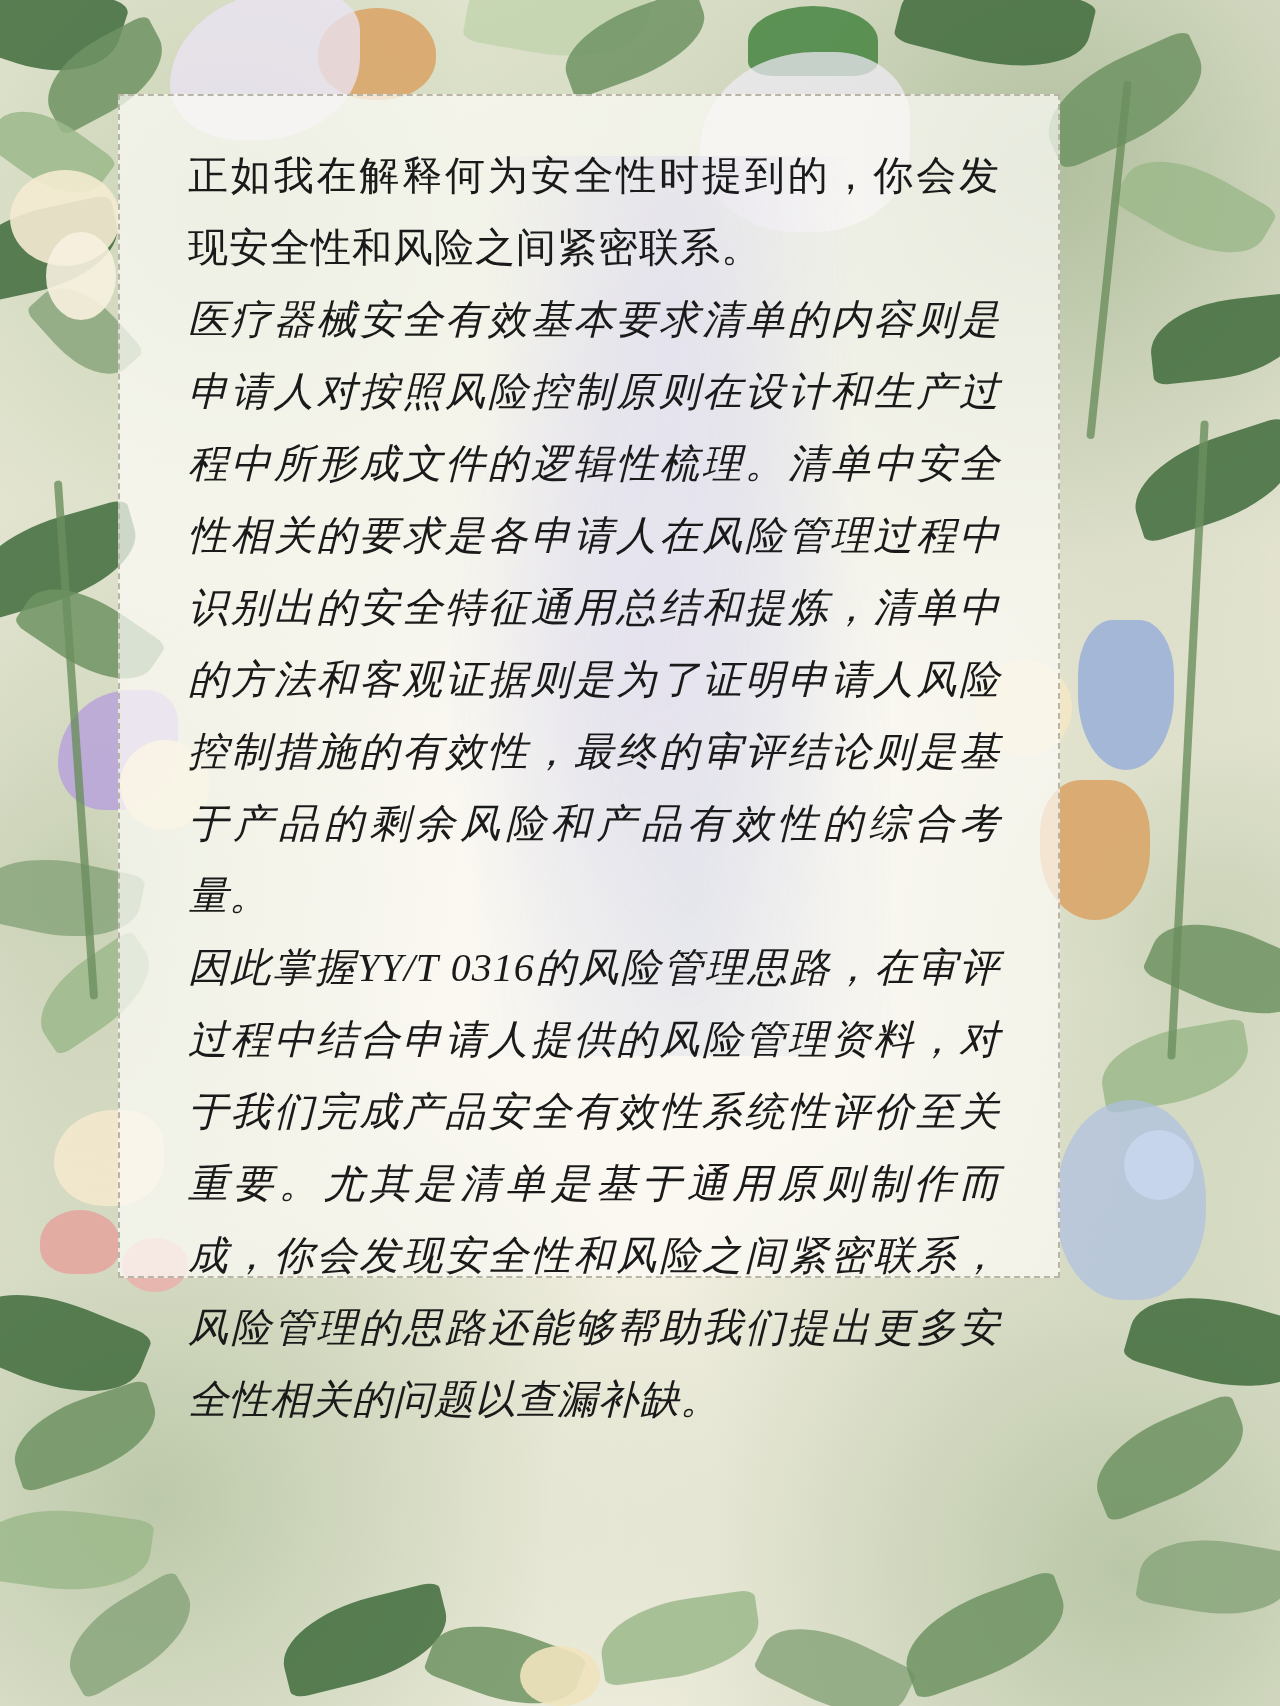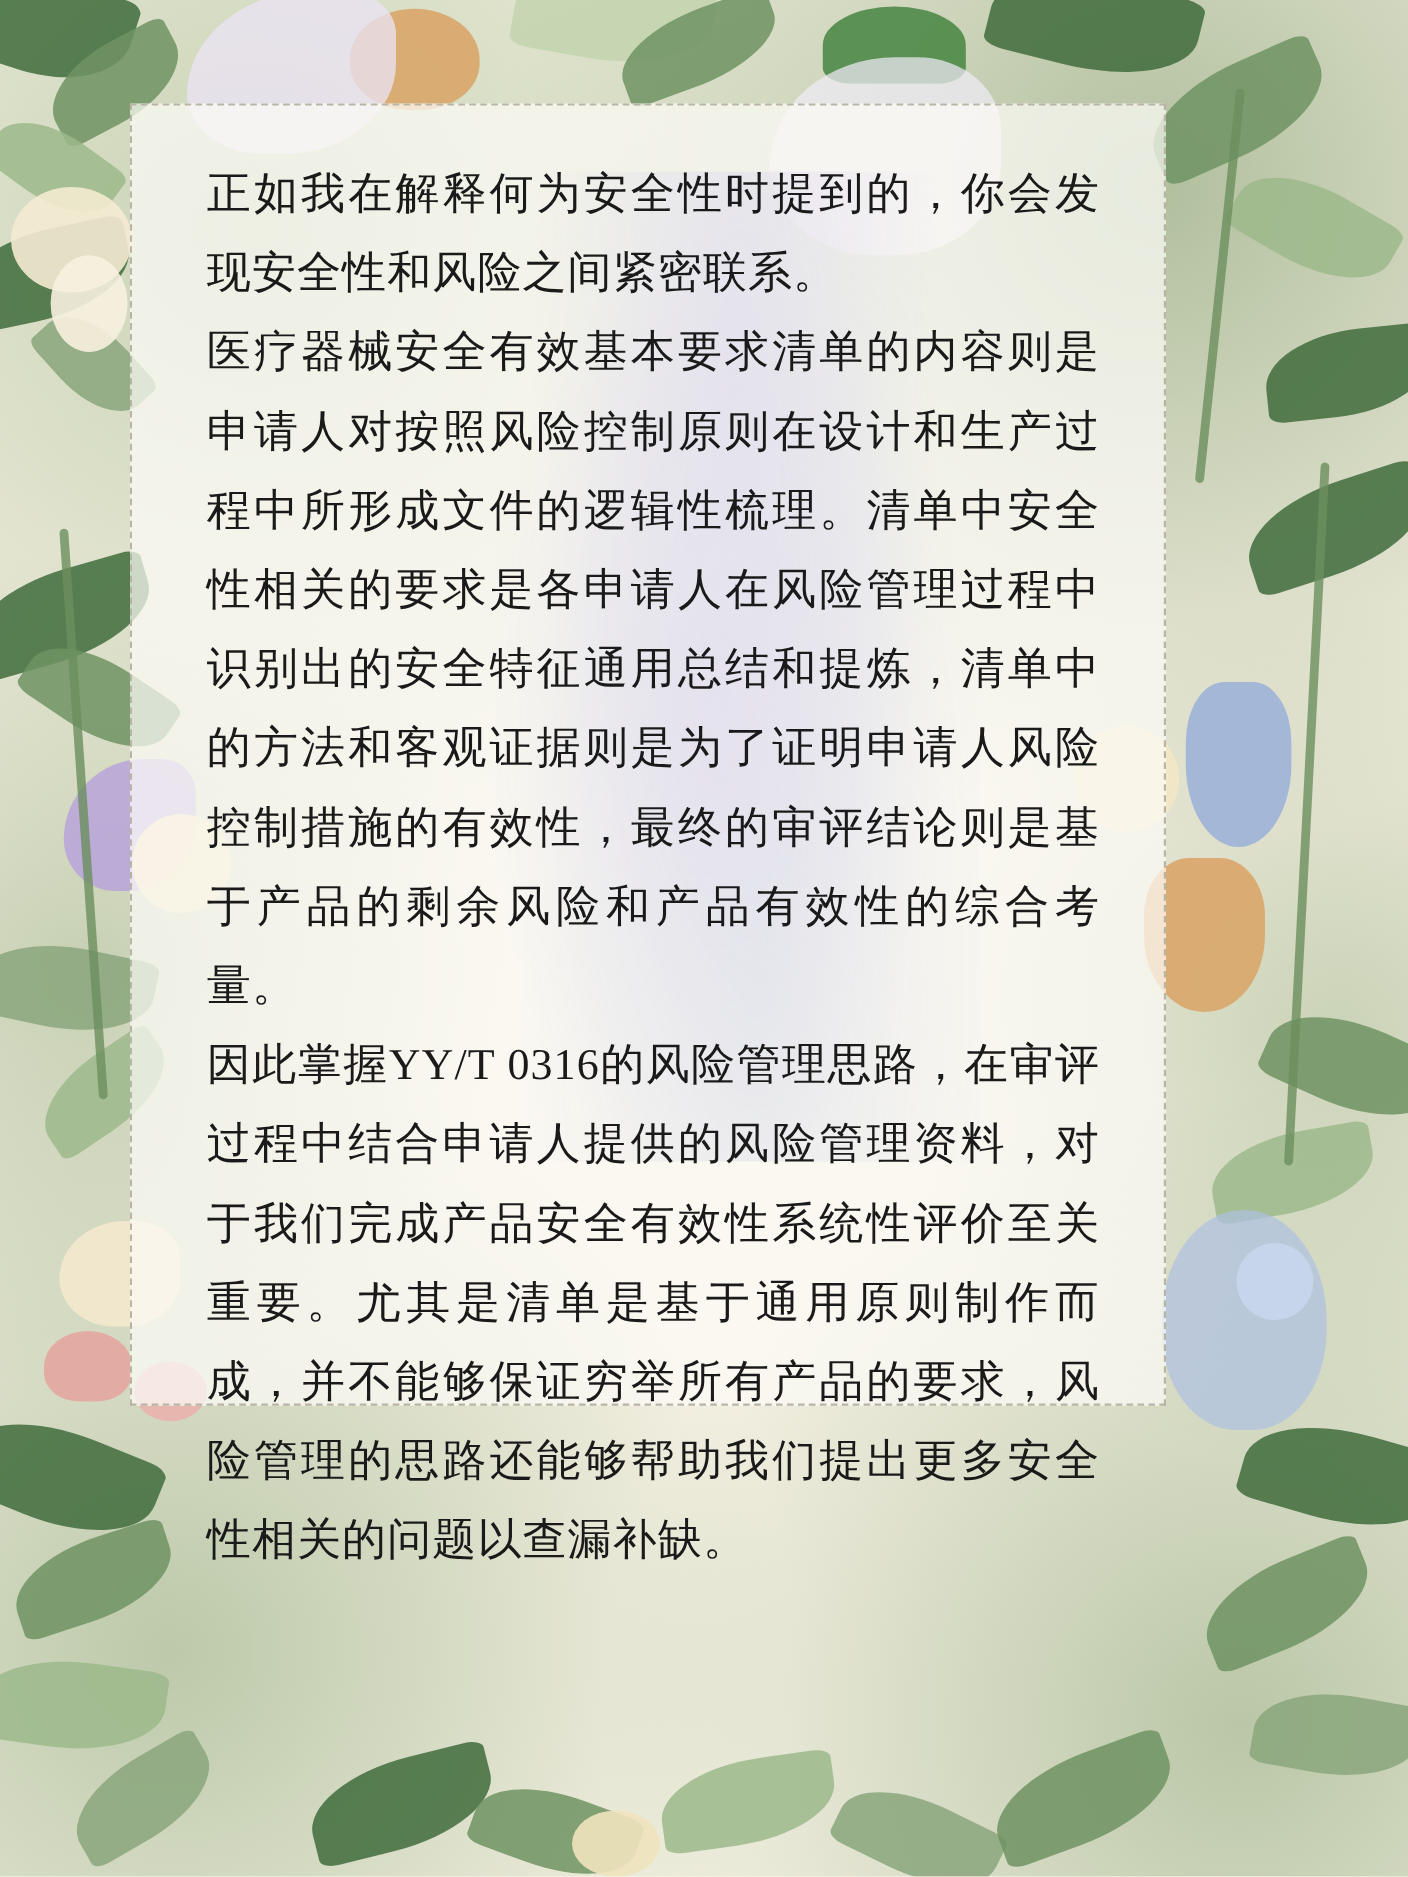--- a/index.html
+++ b/index.html
@@ -86,21 +86,21 @@
     margin: 0;
     color: #1a1a1a;
     font-family: "Liberation Serif", serif;
     font-size: 40px;
     line-height: 72px;
     letter-spacing: 1px;
     text-align: justify;
     text-justify: inter-ideograph;
     font-weight: 500;
   }
-  .para + .para { margin-top: 0; }
+  .para + .para { margin-top: 0; font-style: italic; }
 
   
   .ghost-figure {
     position: absolute;
     left: 330px;
     top: 60px;
     width: 440px;
     height: 900px;
     background:
       radial-gradient(ellipse at 50% 18%, rgba(225,222,238,0.85) 0%, rgba(225,222,238,0) 60%),
@@ -174,17 +174,17 @@
     <div class="leaf mid" style="left:900px; top:1596px; width:170px; height:78px; transform:rotate(-20deg);"></div>
     <div class="blossom" style="left:520px; top:1646px; width:80px; height:60px; background:#f0e3bd; border-radius:50%;"></div>
   </div>
 
   <div class="panel">
     <div class="ghost-figure"></div>
 
     <div class="panel-body">
       <p class="para">正如我在解释何为安全性时提到的，你会发现安全性和风险之间紧密联系。</p>
       <p class="para">医疗器械安全有效基本要求清单的内容则是申请人对按照风险控制原则在设计和生产过程中所形成文件的逻辑性梳理。清单中安全性相关的要求是各申请人在风险管理过程中识别出的安全特征通用总结和提炼，清单中的方法和客观证据则是为了证明申请人风险控制措施的有效性，最终的审评结论则是基于产品的剩余风险和产品有效性的综合考量。</p>
-      <p class="para">因此掌握YY/T 0316的风险管理思路，在审评过程中结合申请人提供的风险管理资料，对于我们完成产品安全有效性系统性评价至关重要。尤其是清单是基于通用原则制作而成，并不能够保证穷举所有产品的要求，风险管理的思路还能够帮助我们提出更多安全性相关的问题以查漏补缺。</p>
+      <p class="para">因此掌握YY/T 0316的风险管理思路，在审评过程中结合申请人提供的风险管理资料，对于我们完成产品安全有效性系统性评价至关重要。尤其是清单是基于通用原则制作而成，你会发现安全性和风险之间紧密联系，风险管理的思路还能够帮助我们提出更多安全性相关的问题以查漏补缺。</p>
     </div>
   </div>
 
 </div>
 
 </body></html>

